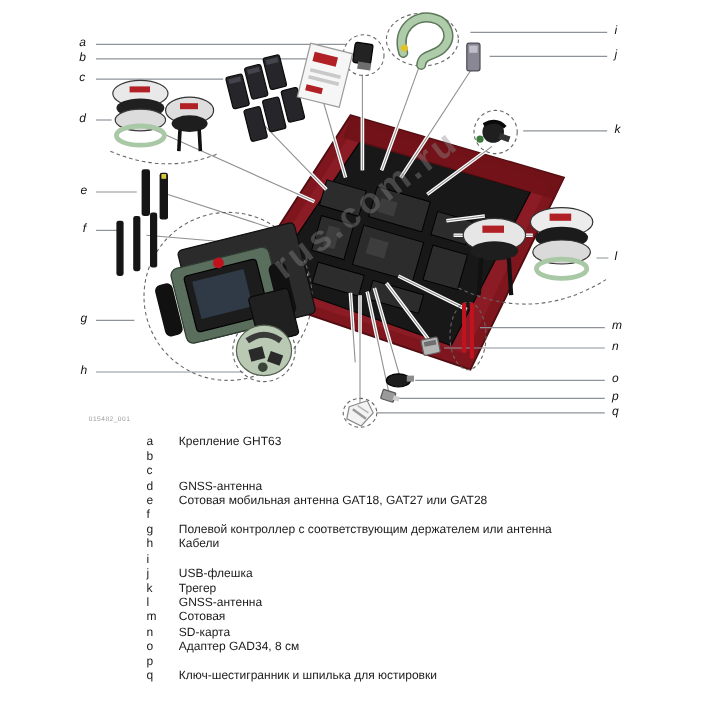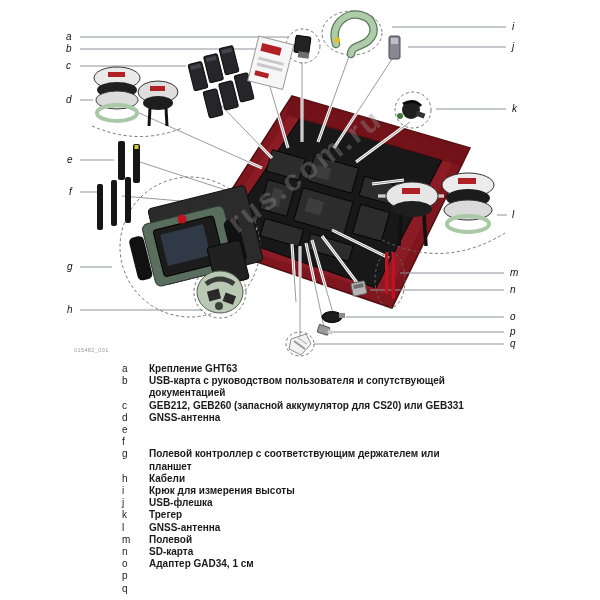--- a/index.html
+++ b/index.html
@@ -13,21 +13,21 @@
   .watermark{position:absolute;left:198px;top:110px;width:330px;
              transform:rotate(-37deg);transform-origin:50% 50%;
              font-size:30px;font-weight:bold;letter-spacing:3px;
              color:rgba(140,140,140,0.40);white-space:nowrap;pointer-events:none;}
   .figcode{position:absolute;left:74px;top:347px;font-size:5.5px;color:#9a9a9a;
            letter-spacing:0.4px;}
   .legend{position:absolute;left:122px;top:363px;width:440px;}
   .legend-row{display:flex;align-items:flex-start;min-height:12.2px;}
   .legend-letter{display:inline-block;width:27px;flex:0 0 27px;
                  font-size:10px;line-height:12.2px;}
-  .legend-text{display:inline-block;max-width:334px;font-size:10px;line-height:12.2px;font-weight:bold;}
+  .legend-text{display:inline-block;max-width:334px;font-size:10px;line-height:12.2px;}
 </style>
 </head>
 <body>
 
 <div class="page">
 
   <div class="diagram">
 
     <svg width="600" height="362" viewBox="0 0 600 362">
 
@@ -285,73 +285,72 @@
     <span class="dlabel right" style="left:510px;top:344px">q</span>
   </div>
 
   <div class="legend">
     <div class="legend-row">
         <span class="legend-letter">a</span>
         <span class="legend-text">Крепление GHT63</span>
       </div>
     <div class="legend-row">
         <span class="legend-letter">b</span>
-        <span class="legend-text">USB-карта с руководством пользователя и сопутствующей документацией</span>
       </div>
     <div class="legend-row">
         <span class="legend-letter">c</span>
-        <span class="legend-text">GEB212, GEB260 (запасной аккумулятор для CS20) или GEB331</span>
       </div>
     <div class="legend-row">
         <span class="legend-letter">d</span>
         <span class="legend-text">GNSS-антенна</span>
       </div>
     <div class="legend-row">
         <span class="legend-letter">e</span>
+        <span class="legend-text">Сотовая мобильная антенна GAT18, GAT27 или GAT28</span>
       </div>
     <div class="legend-row">
         <span class="legend-letter">f</span>
       </div>
     <div class="legend-row">
         <span class="legend-letter">g</span>
-        <span class="legend-text">Полевой контроллер с соответствующим держателем или планшет</span>
+        <span class="legend-text">Полевой контроллер с соответствующим держателем или антенна</span>
       </div>
     <div class="legend-row">
         <span class="legend-letter">h</span>
         <span class="legend-text">Кабели</span>
       </div>
     <div class="legend-row">
         <span class="legend-letter">i</span>
-        <span class="legend-text">Крюк для измерения высоты</span>
       </div>
     <div class="legend-row">
         <span class="legend-letter">j</span>
         <span class="legend-text">USB-флешка</span>
       </div>
     <div class="legend-row">
         <span class="legend-letter">k</span>
         <span class="legend-text">Трегер</span>
       </div>
     <div class="legend-row">
         <span class="legend-letter">l</span>
         <span class="legend-text">GNSS-антенна</span>
       </div>
     <div class="legend-row">
         <span class="legend-letter">m</span>
-        <span class="legend-text">Полевой</span>
+        <span class="legend-text">Сотовая</span>
       </div>
     <div class="legend-row">
         <span class="legend-letter">n</span>
         <span class="legend-text">SD-карта</span>
       </div>
     <div class="legend-row">
         <span class="legend-letter">o</span>
-        <span class="legend-text">Адаптер GAD34, 1 см</span>
+        <span class="legend-text">Адаптер GAD34, 8 см</span>
       </div>
     <div class="legend-row">
         <span class="legend-letter">p</span>
       </div>
     <div class="legend-row">
         <span class="legend-letter">q</span>
+        <span class="legend-text">Ключ-шестигранник и шпилька для юстировки</span>
       </div>
   </div>
 
 </div>
 
 </body></html>

